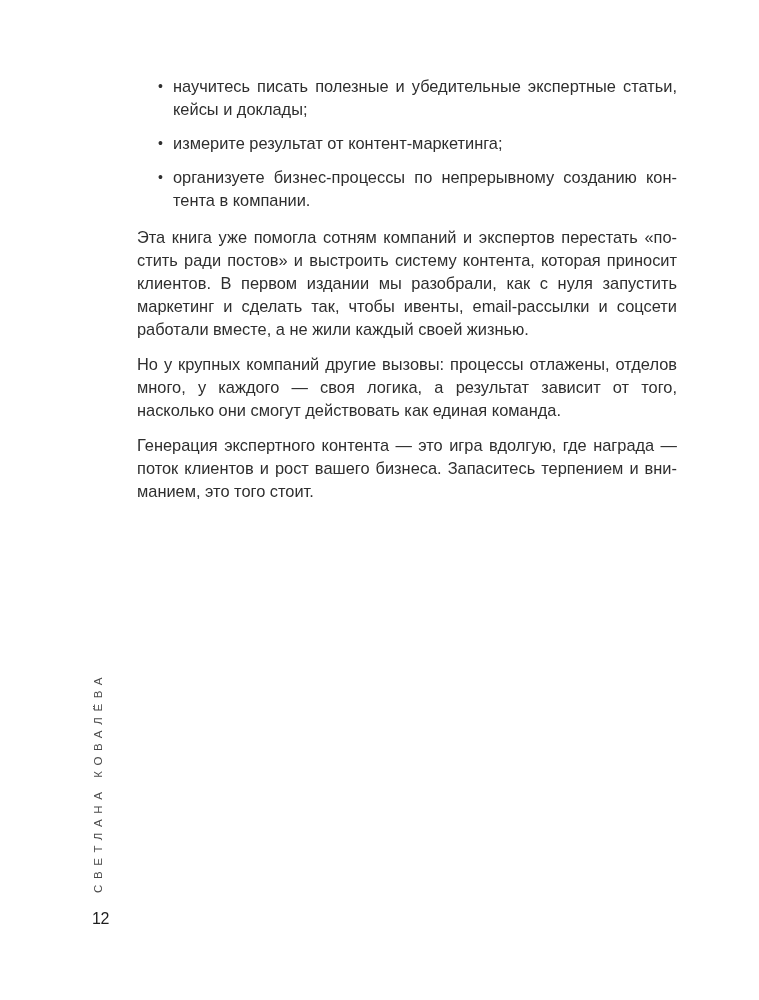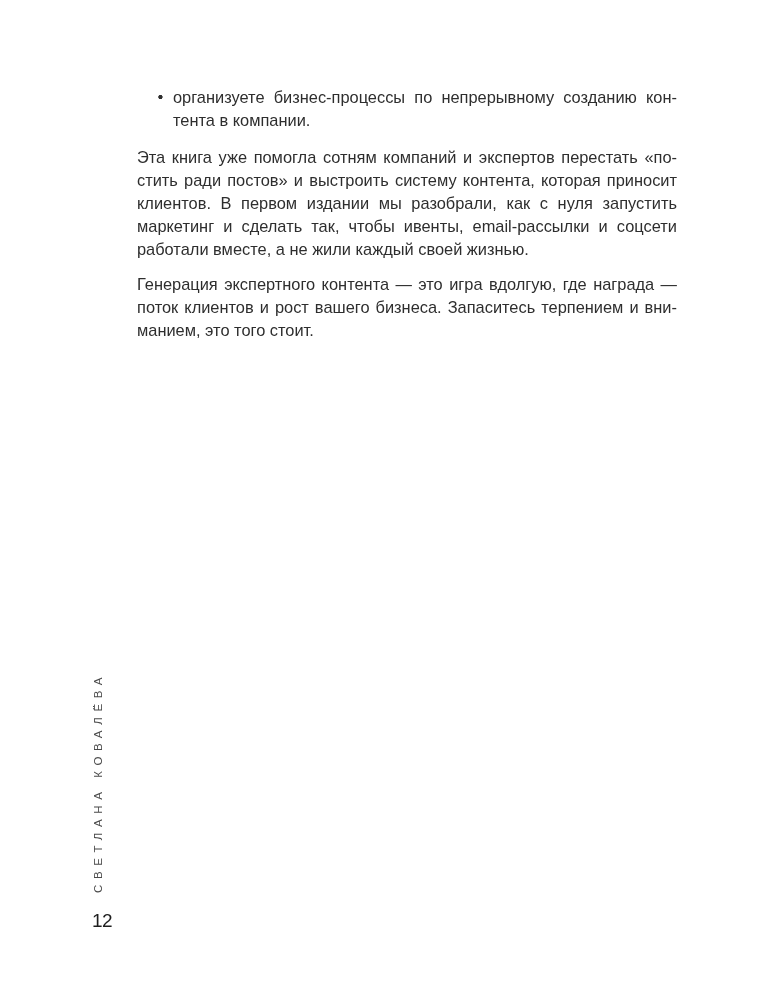--- a/index.html
+++ b/index.html
@@ -62,41 +62,44 @@
     letter-spacing: 5.6px;
     color: #4a4a4a;
     white-space: nowrap;
     line-height: 12px;
     margin-left: -6px;
   }
   .page-number {
     position: absolute;
     left: 92px;
     top: 910px;
-    font-size: 19px;
+    font-size: 16px;
     color: #1e1e1e;
     letter-spacing: -0.5px;
   }
 </style>
 </head>
 <body>
 
 <div class="page">
   <div class="content">
     <ul class="bullets">
       <li>
         <span class="bullet">•</span>
+        <span>научитесь писать полезные и убедительные экспертные статьи, кейсы и доклады;</span>
       </li>
       <li>
         <span class="bullet">•</span>
+        <span>измерите результат от контент-маркетинга;</span>
       </li>
       <li>
         <span class="bullet">•</span>
         <span>организуете бизнес-процессы по непрерывному созданию кон­тента в компании.</span>
       </li>
     </ul>
     <p class="para">Эта книга уже помогла сотням компаний и экспертов перестать «по­стить ради постов» и выстроить систему контента, которая приносит клиентов. В первом издании мы разобрали, как с нуля запустить маркетинг и сделать так, чтобы ивенты, email-рассылки и соцсети работали вместе, а не жили каждый своей жизнью.</p>
+    <p class="para">Но у крупных компаний другие вызовы: процессы отлажены, отде­лов много, у каждого — своя логика, а результат зависит от того, насколько они смогут действовать как единая команда.</p>
     <p class="para">Генерация экспертного контента — это игра вдолгую, где награда — поток клиентов и рост вашего бизнеса. Запаситесь терпением и вни­манием, это того стоит.</p>
   </div>
 
   <div class="side-author">СВЕТЛАНА КОВАЛЁВА</div>
   <div class="page-number">12</div>
 </div>
 
 </body></html>

